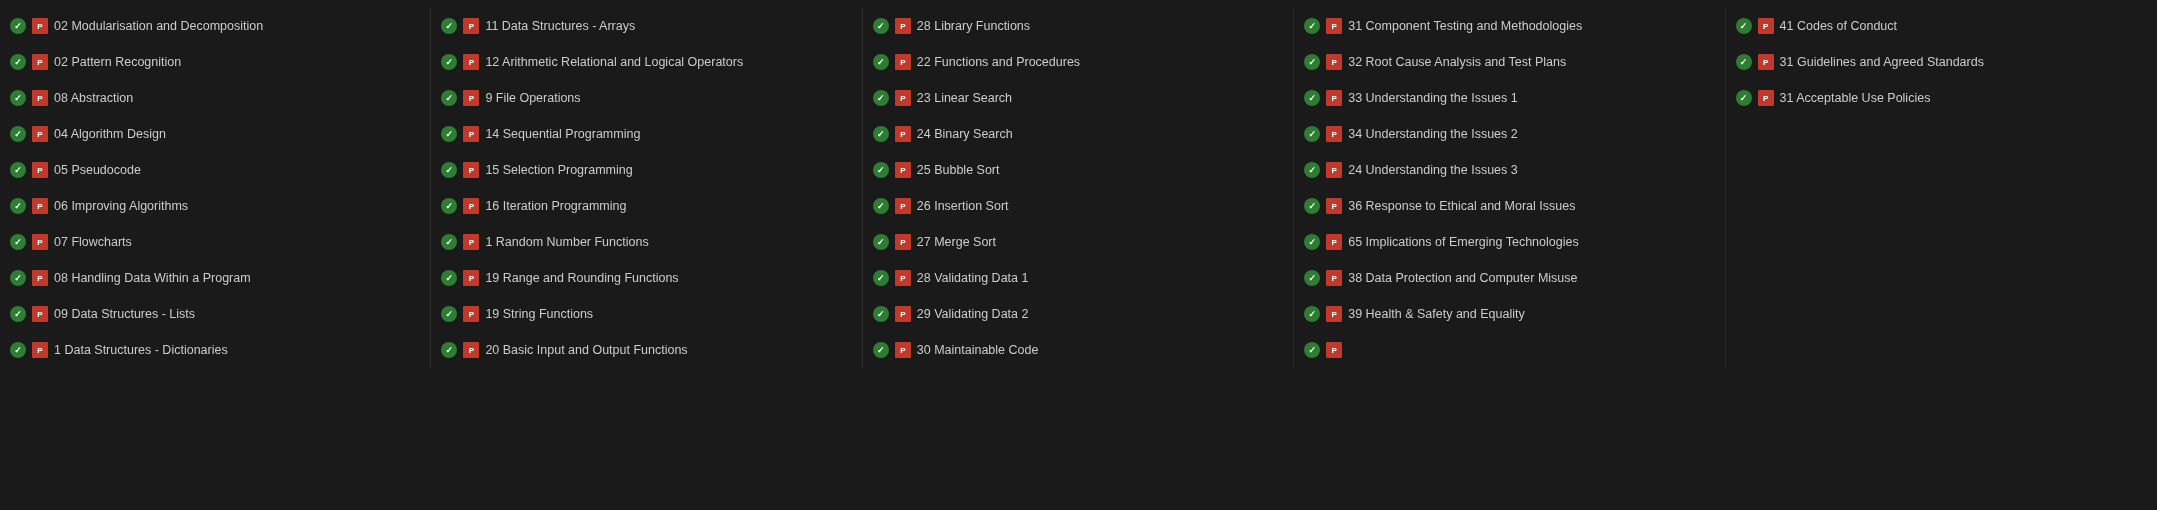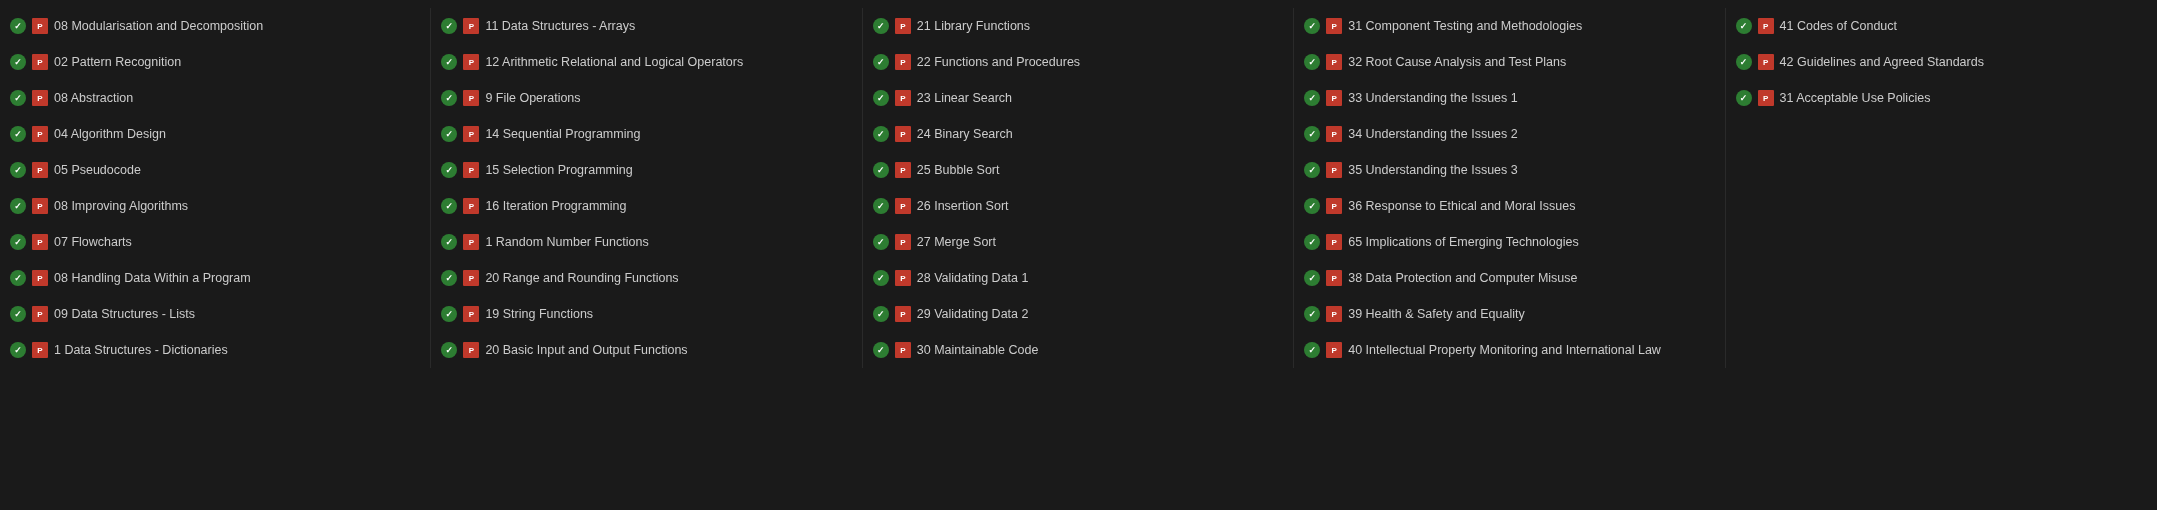--- a/index.html
+++ b/index.html
@@ -64,21 +64,21 @@
     }
   </style>
 </head>
 <body>
 
 <div class="grid">
 <div class="column">
       <div class="item">
         <div class="check-circle">✓</div>
         <div class="ppt-box">P</div>
-        <span class="item-label">08 Modularisation and Decomposition</span>
+        <span class="item-label">02 Modularisation and Decomposition</span>
       </div>
       <div class="item">
         <div class="check-circle">✓</div>
         <div class="ppt-box">P</div>
         <span class="item-label">02 Pattern Recognition</span>
       </div>
       <div class="item">
         <div class="check-circle">✓</div>
         <div class="ppt-box">P</div>
         <span class="item-label">08 Abstraction</span>
@@ -89,21 +89,21 @@
         <span class="item-label">04 Algorithm Design</span>
       </div>
       <div class="item">
         <div class="check-circle">✓</div>
         <div class="ppt-box">P</div>
         <span class="item-label">05 Pseudocode</span>
       </div>
       <div class="item">
         <div class="check-circle">✓</div>
         <div class="ppt-box">P</div>
-        <span class="item-label">08 Improving Algorithms</span>
+        <span class="item-label">06 Improving Algorithms</span>
       </div>
       <div class="item">
         <div class="check-circle">✓</div>
         <div class="ppt-box">P</div>
         <span class="item-label">07 Flowcharts</span>
       </div>
       <div class="item">
         <div class="check-circle">✓</div>
         <div class="ppt-box">P</div>
         <span class="item-label">08 Handling Data Within a Program</span>
@@ -151,38 +151,38 @@
         <span class="item-label">16 Iteration Programming</span>
       </div>
       <div class="item">
         <div class="check-circle">✓</div>
         <div class="ppt-box">P</div>
         <span class="item-label">1 Random Number Functions</span>
       </div>
       <div class="item">
         <div class="check-circle">✓</div>
         <div class="ppt-box">P</div>
-        <span class="item-label">20 Range and Rounding Functions</span>
+        <span class="item-label">19 Range and Rounding Functions</span>
       </div>
       <div class="item">
         <div class="check-circle">✓</div>
         <div class="ppt-box">P</div>
         <span class="item-label">19 String Functions</span>
       </div>
       <div class="item">
         <div class="check-circle">✓</div>
         <div class="ppt-box">P</div>
         <span class="item-label">20 Basic Input and Output Functions</span>
       </div>
     </div>
     <div class="column">
       <div class="item">
         <div class="check-circle">✓</div>
         <div class="ppt-box">P</div>
-        <span class="item-label">21 Library Functions</span>
+        <span class="item-label">28 Library Functions</span>
       </div>
       <div class="item">
         <div class="check-circle">✓</div>
         <div class="ppt-box">P</div>
         <span class="item-label">22 Functions and Procedures</span>
       </div>
       <div class="item">
         <div class="check-circle">✓</div>
         <div class="ppt-box">P</div>
         <span class="item-label">23 Linear Search</span>
@@ -240,21 +240,21 @@
         <span class="item-label">33 Understanding the Issues 1</span>
       </div>
       <div class="item">
         <div class="check-circle">✓</div>
         <div class="ppt-box">P</div>
         <span class="item-label">34 Understanding the Issues 2</span>
       </div>
       <div class="item">
         <div class="check-circle">✓</div>
         <div class="ppt-box">P</div>
-        <span class="item-label">35 Understanding the Issues 3</span>
+        <span class="item-label">24 Understanding the Issues 3</span>
       </div>
       <div class="item">
         <div class="check-circle">✓</div>
         <div class="ppt-box">P</div>
         <span class="item-label">36 Response to Ethical and Moral Issues</span>
       </div>
       <div class="item">
         <div class="check-circle">✓</div>
         <div class="ppt-box">P</div>
         <span class="item-label">65 Implications of Emerging Technologies</span>
@@ -265,33 +265,32 @@
         <span class="item-label">38 Data Protection and Computer Misuse</span>
       </div>
       <div class="item">
         <div class="check-circle">✓</div>
         <div class="ppt-box">P</div>
         <span class="item-label">39 Health &amp; Safety and Equality</span>
       </div>
       <div class="item">
         <div class="check-circle">✓</div>
         <div class="ppt-box">P</div>
-        <span class="item-label">40 Intellectual Property Monitoring and International Law</span>
       </div>
     </div>
     <div class="column">
       <div class="item">
         <div class="check-circle">✓</div>
         <div class="ppt-box">P</div>
         <span class="item-label">41 Codes of Conduct</span>
       </div>
       <div class="item">
         <div class="check-circle">✓</div>
         <div class="ppt-box">P</div>
-        <span class="item-label">42 Guidelines and Agreed Standards</span>
+        <span class="item-label">31 Guidelines and Agreed Standards</span>
       </div>
       <div class="item">
         <div class="check-circle">✓</div>
         <div class="ppt-box">P</div>
         <span class="item-label">31 Acceptable Use Policies</span>
       </div>
     </div>
   </div>
 
 </body></html>

